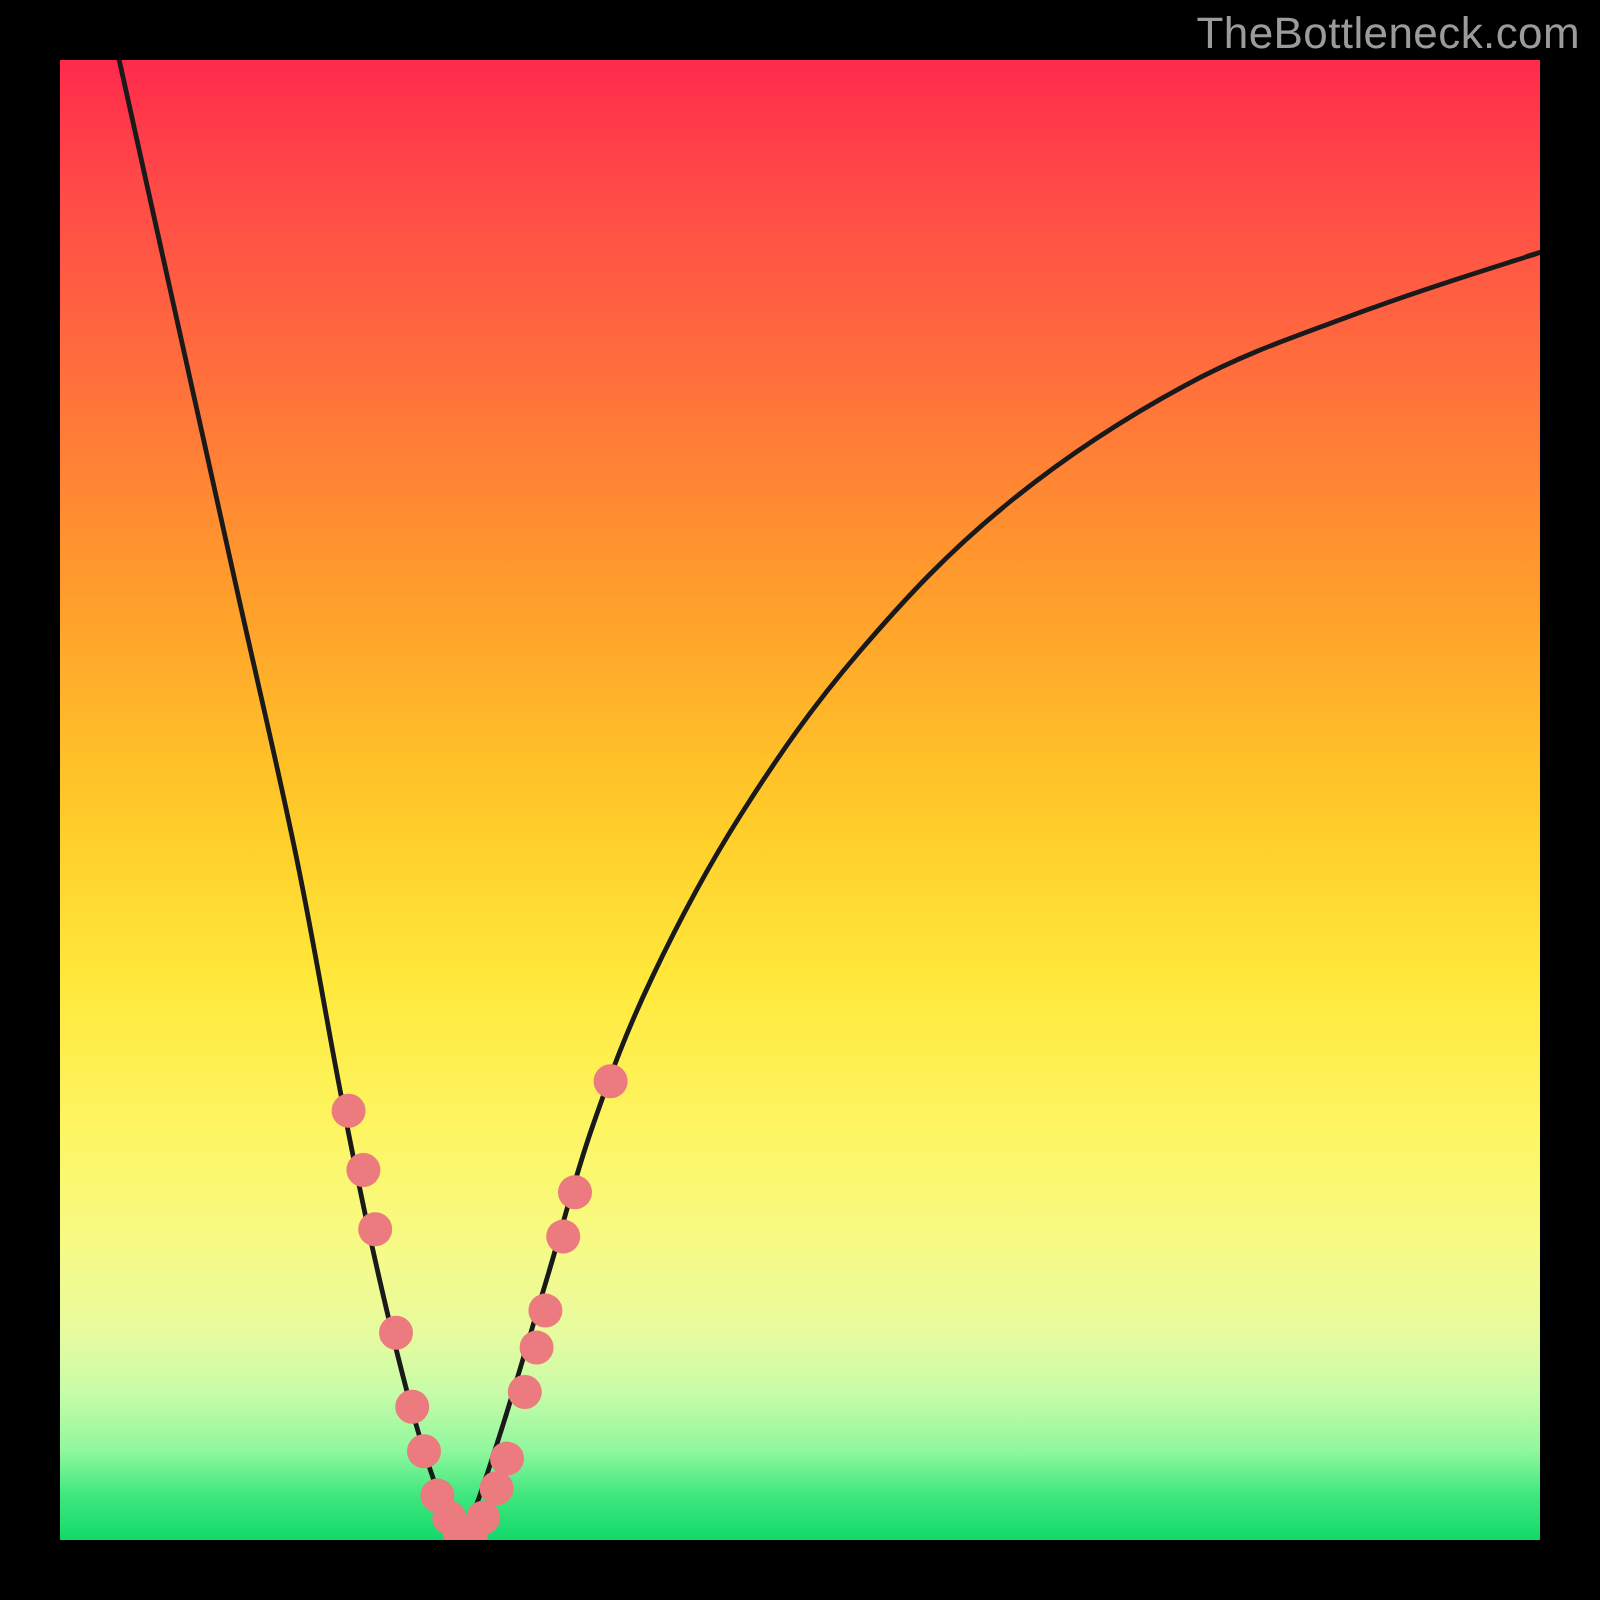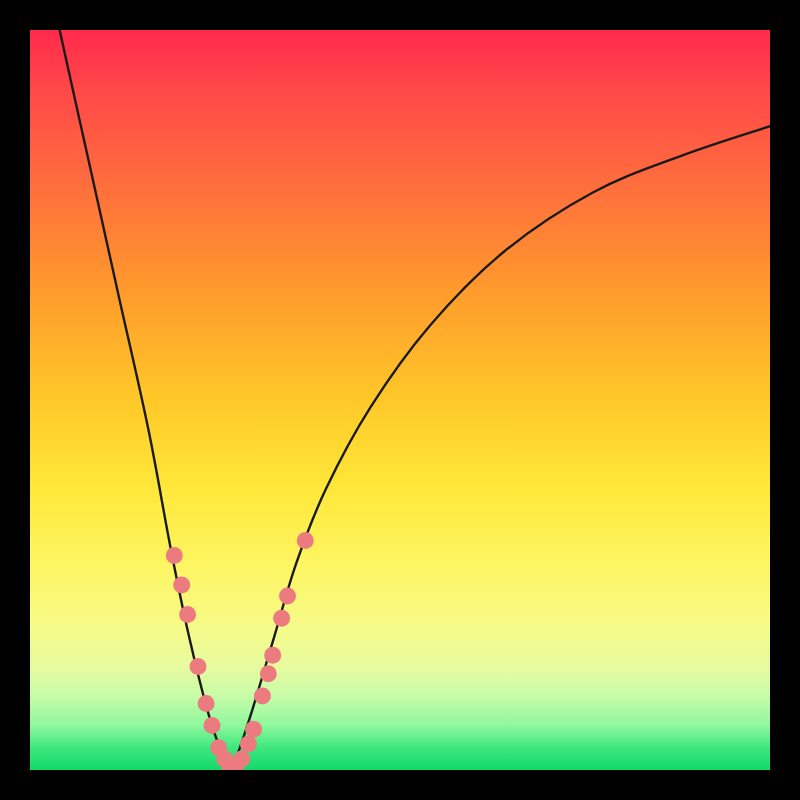--- a/index.html
+++ b/index.html
@@ -80,13 +80,14 @@
           <circle cx="223.5" cy="699.3" r="8.5" fill="#ec7b7f" stroke="#d86a6e" stroke-width="0"></circle>
           <circle cx="232.4" cy="666.0" r="8.5" fill="#ec7b7f" stroke="#d86a6e" stroke-width="0"></circle>
           <circle cx="238.3" cy="643.8" r="8.5" fill="#ec7b7f" stroke="#d86a6e" stroke-width="0"></circle>
           <circle cx="242.7" cy="625.3" r="8.5" fill="#ec7b7f" stroke="#d86a6e" stroke-width="0"></circle>
           <circle cx="251.6" cy="588.3" r="8.5" fill="#ec7b7f" stroke="#d86a6e" stroke-width="0"></circle>
           <circle cx="257.5" cy="566.1" r="8.5" fill="#ec7b7f" stroke="#d86a6e" stroke-width="0"></circle>
           <circle cx="275.3" cy="510.6" r="8.5" fill="#ec7b7f" stroke="#d86a6e" stroke-width="0"></circle>
         </g>
     </svg>
   </div>
+  <div class="watermark">TheBottleneck.com</div>
 </div>
 
 </body></html>

